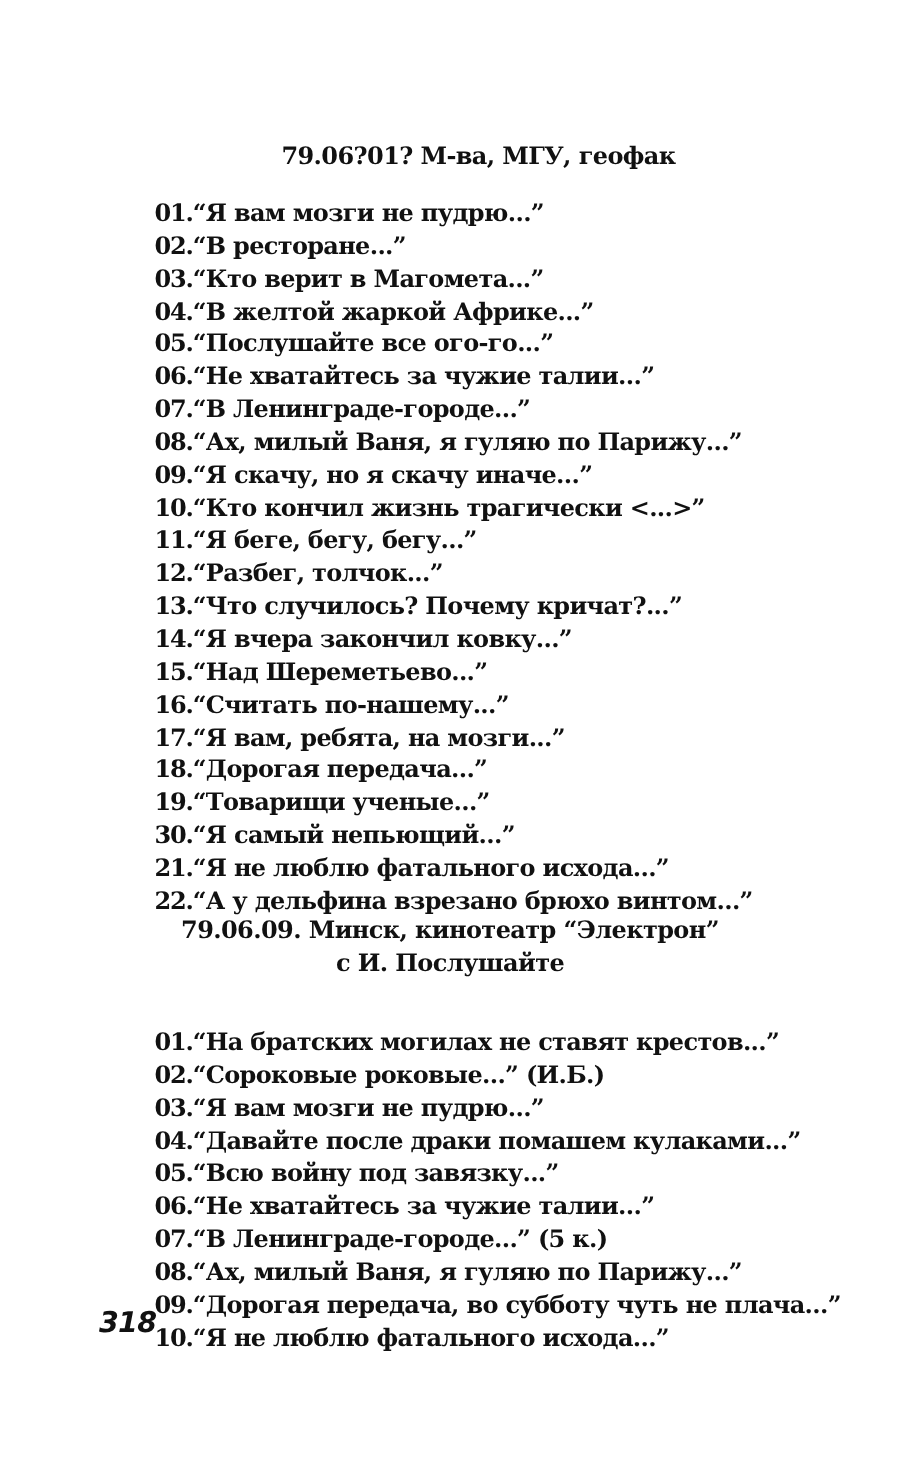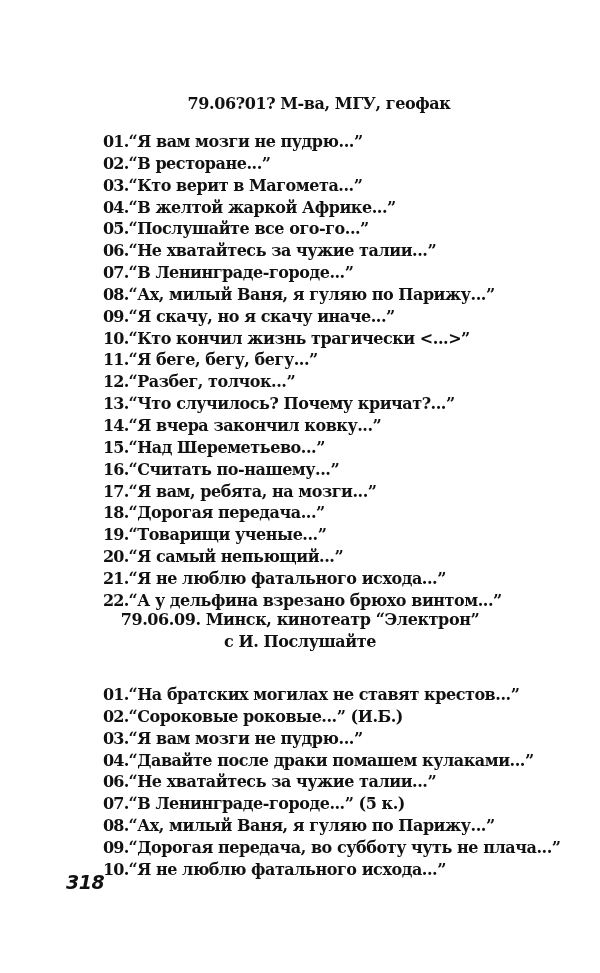--- a/index.html
+++ b/index.html
@@ -79,33 +79,34 @@
     <li><span class="num">10.</span><span>“Кто кончил жизнь трагически &lt;...&gt;”</span></li>
     <li><span class="num">11.</span><span>“Я беге, бегу, бегу...”</span></li>
     <li><span class="num">12.</span><span>“Разбег, толчок...”</span></li>
     <li><span class="num">13.</span><span>“Что случилось? Почему кричат?...”</span></li>
     <li><span class="num">14.</span><span>“Я вчера закончил ковку...”</span></li>
     <li><span class="num">15.</span><span>“Над Шереметьево...”</span></li>
     <li><span class="num">16.</span><span>“Считать по-нашему...”</span></li>
     <li><span class="num">17.</span><span>“Я вам, ребята, на мозги...”</span></li>
     <li><span class="num">18.</span><span>“Дорогая передача...”</span></li>
     <li><span class="num">19.</span><span>“Товарищи ученые...”</span></li>
-    <li><span class="num">20.</span><span>“Я самый непьющий...”</span></li>
+    <li><span class="num">30.</span><span>“Я самый непьющий...”</span></li>
     <li><span class="num">21.</span><span>“Я не люблю фатального исхода...”</span></li>
     <li><span class="num">22.</span><span>“А у дельфина взрезано брюхо винтом...”</span></li>
   </ul>
 
   <div class="section-title" style="top:609px;">79.06.09. Минск, кинотеатр “Электрон”</div>
   <div class="section-title" style="top:631px;">с И. Послушайте</div>
 
   <ul class="list" style="top:684px;">
     <li><span class="num">01.</span><span>“На братских могилах не ставят крестов...”</span></li>
     <li><span class="num">02.</span><span>“Сороковые роковые...” (И.Б.)</span></li>
     <li><span class="num">03.</span><span>“Я вам мозги не пудрю...”</span></li>
     <li><span class="num">04.</span><span>“Давайте после драки помашем кулаками...”</span></li>
+    <li><span class="num">05.</span><span>“Всю войну под завязку...”</span></li>
     <li><span class="num">06.</span><span>“Не хватайтесь за чужие талии...”</span></li>
     <li><span class="num">07.</span><span>“В Ленинграде-городе...” (5 к.)</span></li>
     <li><span class="num">08.</span><span>“Ах, милый Ваня, я гуляю по Парижу...”</span></li>
     <li><span class="num">09.</span><span>“Дорогая передача, во субботу чуть не плача...”</span></li>
     <li><span class="num">10.</span><span>“Я не люблю фатального исхода...”</span></li>
   </ul>
 
   <div class="page-number">318</div>
 
 </div>

